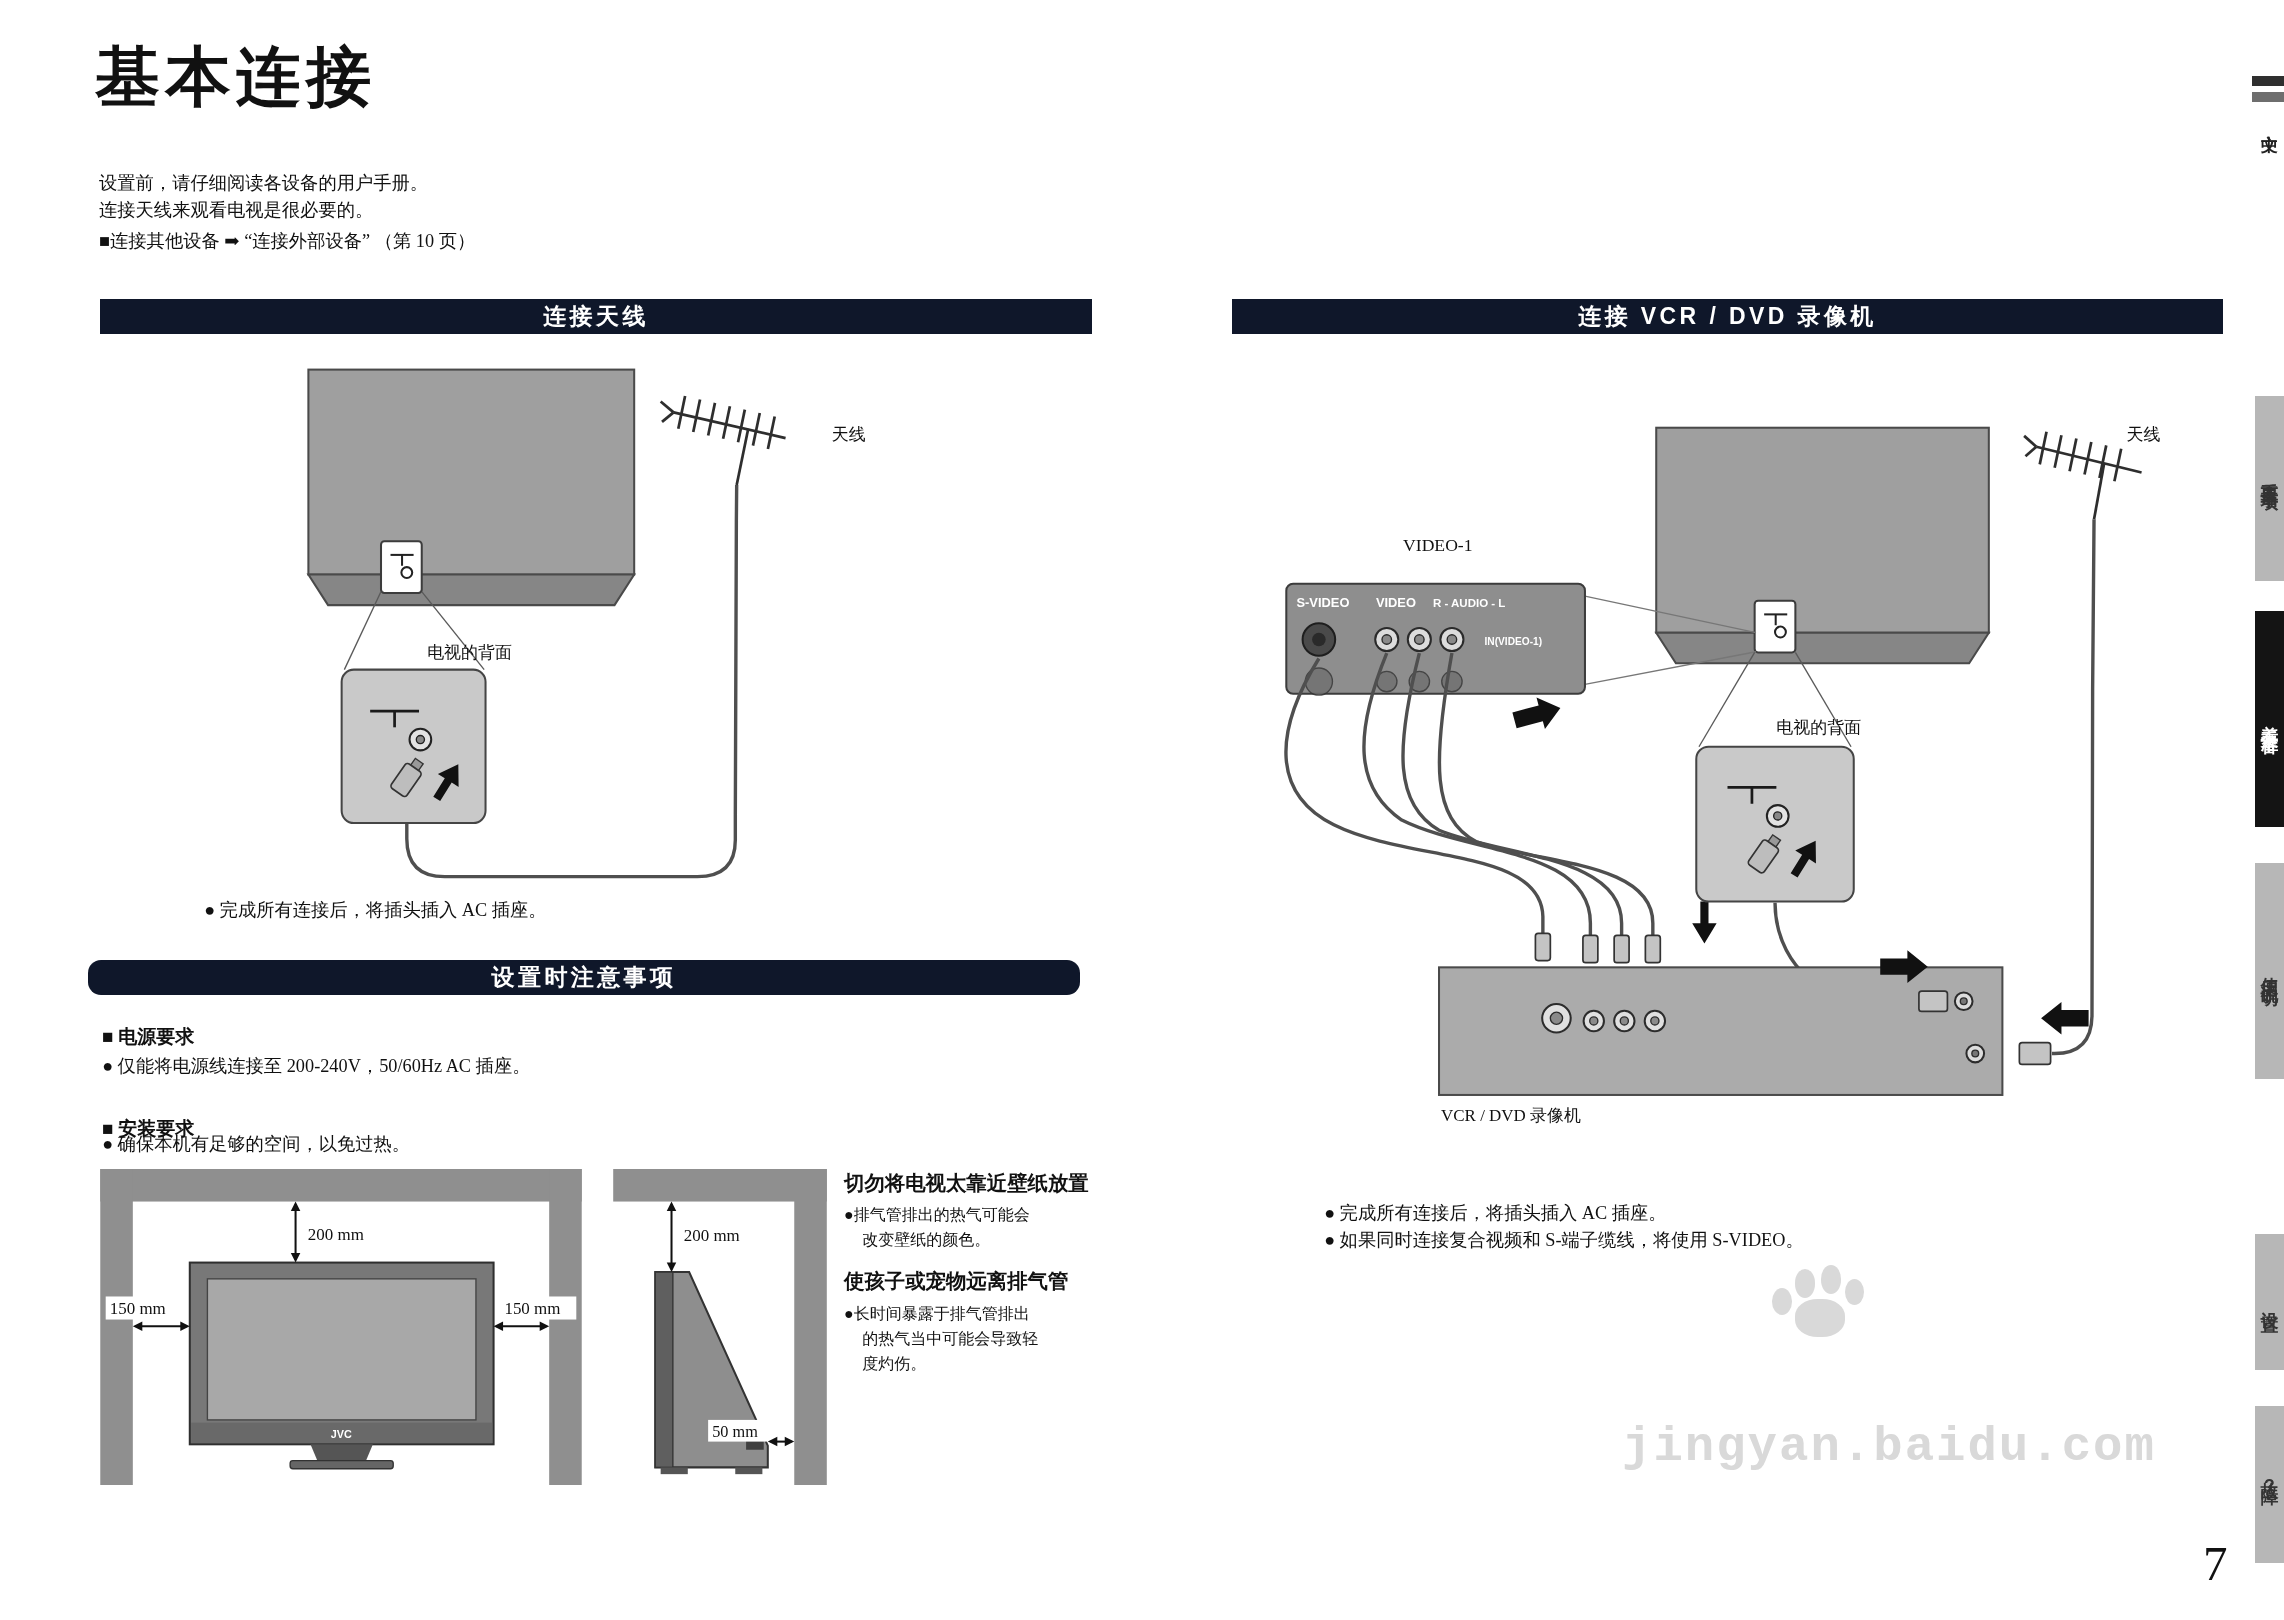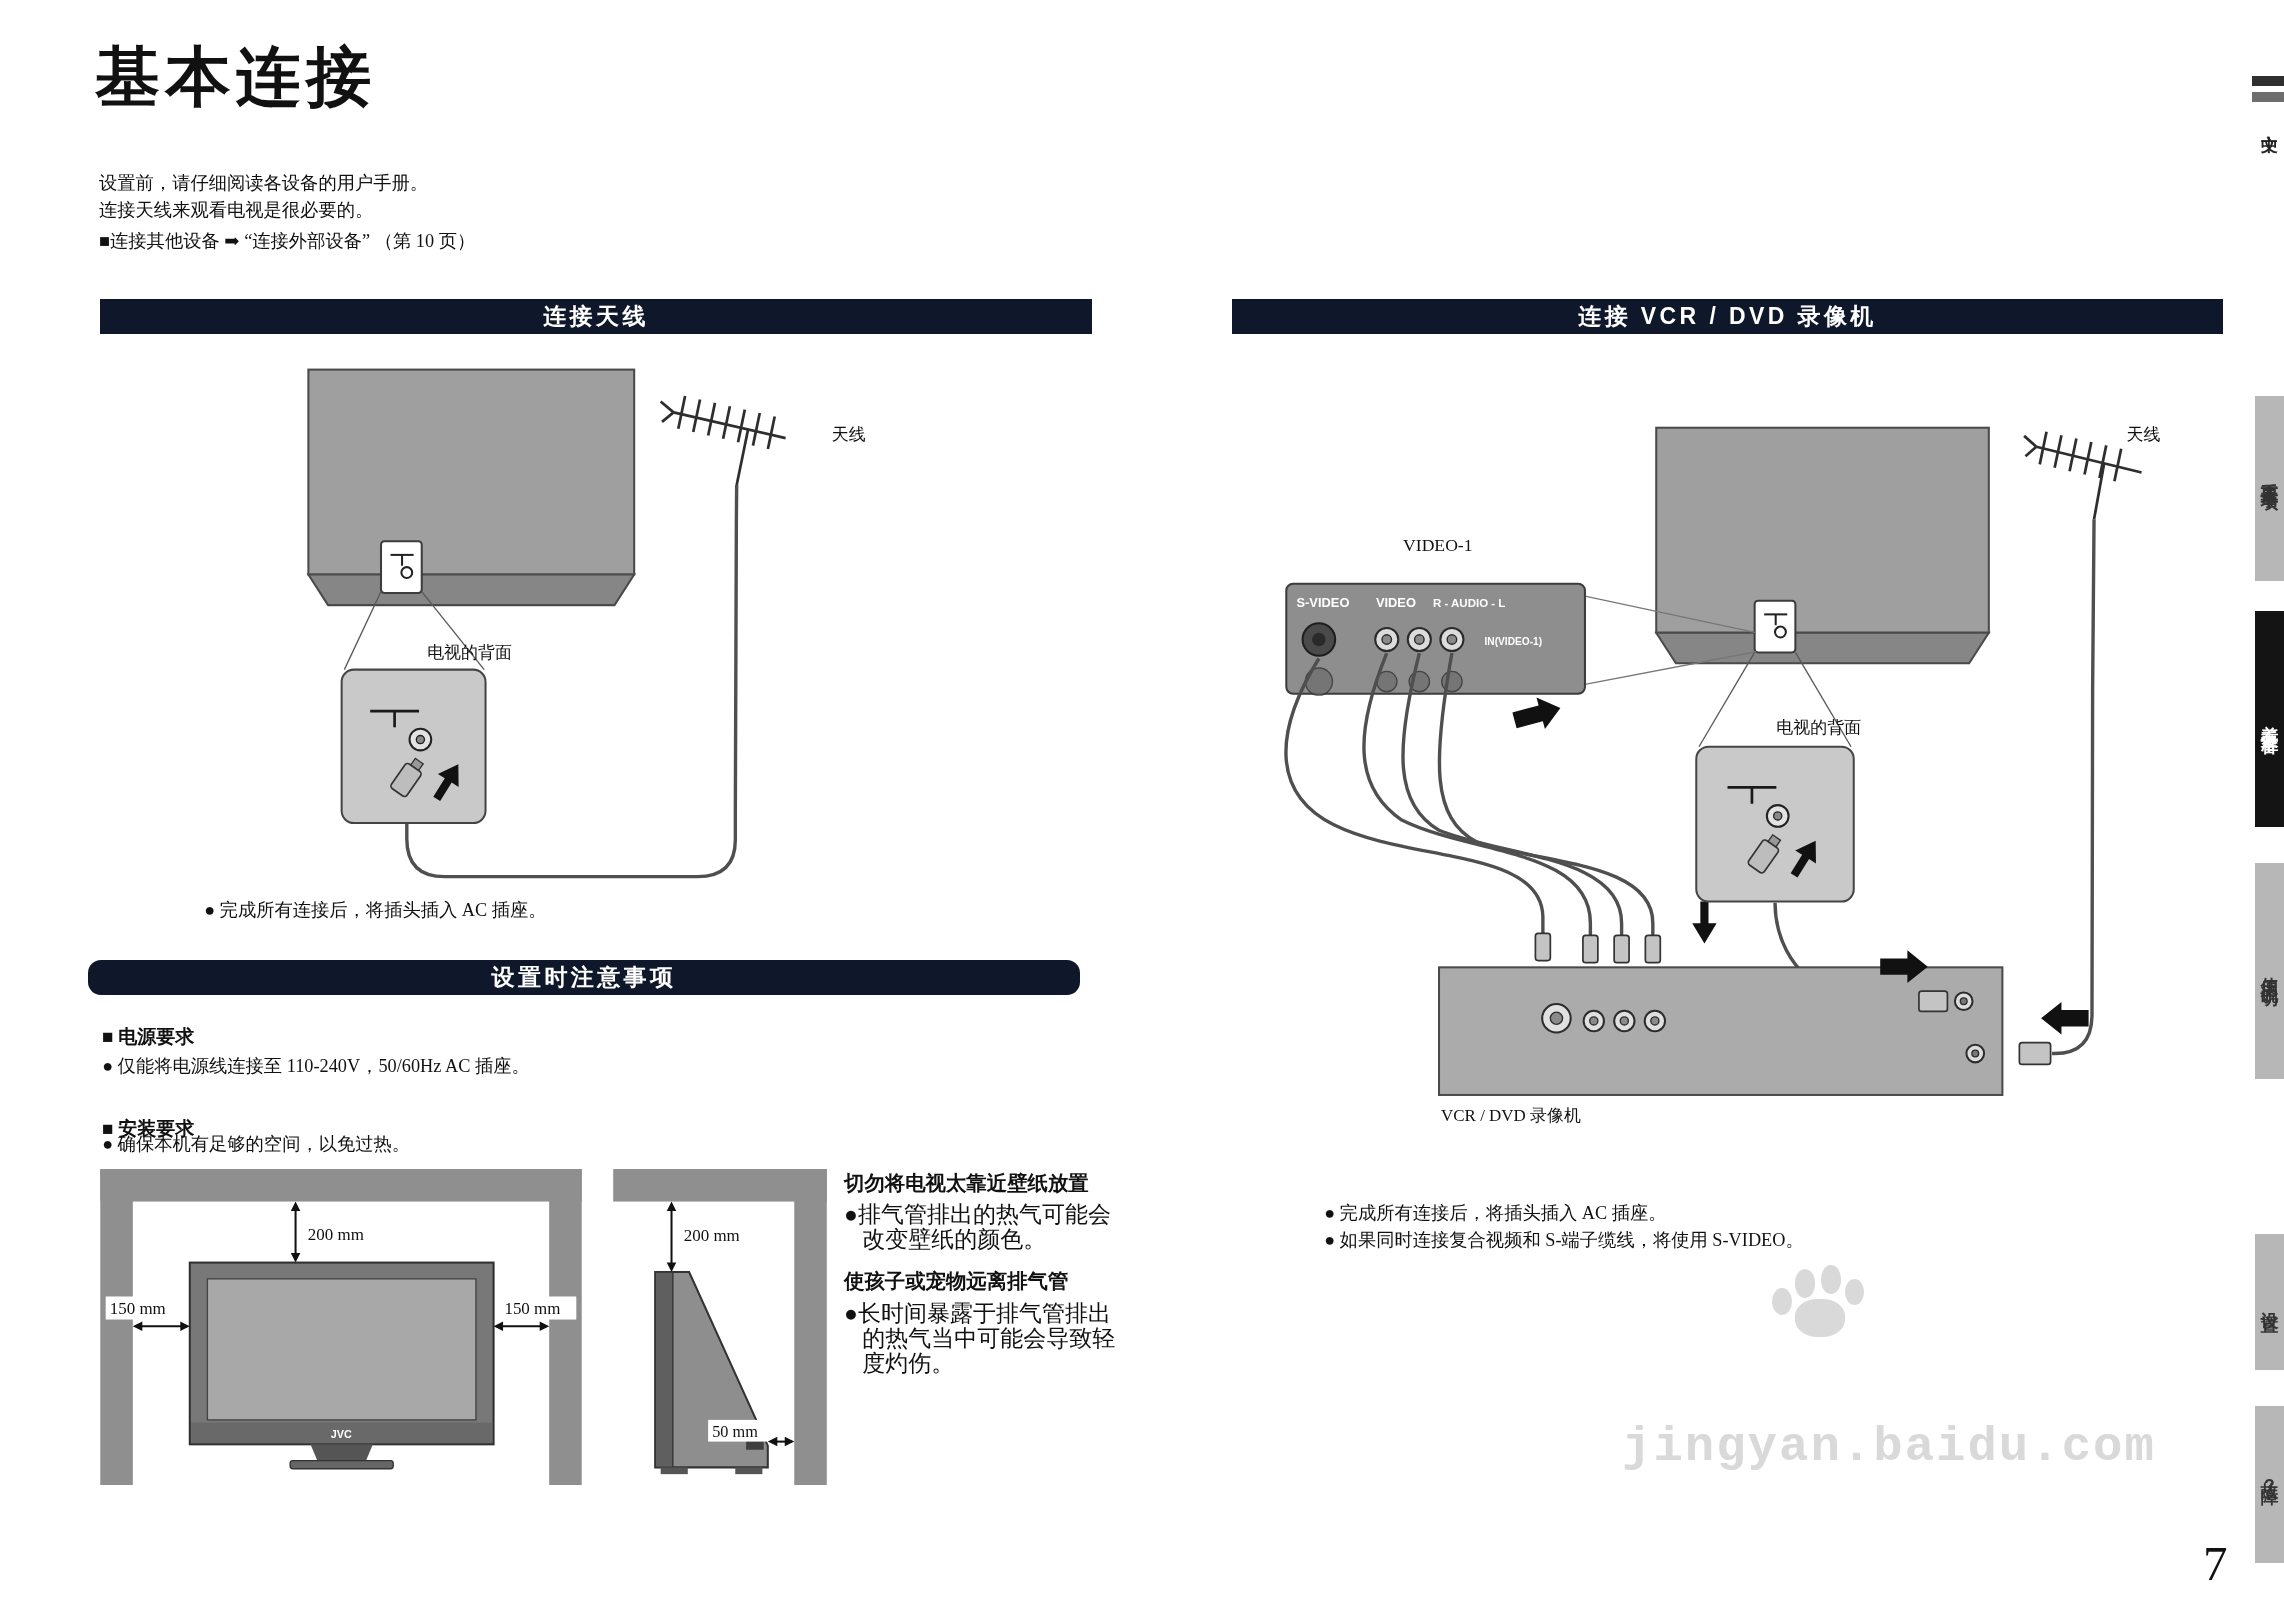--- a/index.html
+++ b/index.html
@@ -18,21 +18,21 @@
   .note-antenna{left:204px;top:897px;}
   .notes-vcr{left:1324px;top:1200px;}
   .req-title{font-size:19px;font-weight:bold;}
   .req-note{font-size:18.3px;}
   .p-power-t{left:102px;top:1024px;}
   .p-power-n{left:102px;top:1053px;}
   .p-inst-t{left:102px;top:1116px;}
   .p-inst-n{left:102px;top:1131px;}
   .warnings{left:844px;top:1169px;width:272px;}
   .warn-title{font-size:20.4px;font-weight:bold;font-family:"Liberation Sans","DejaVu Sans",sans-serif;margin-bottom:5.4px;}
-  .warn-line{font-size:23px;line-height:25px;}
+  .warn-line{font-size:16px;line-height:25px;}
   .warn-cont{padding-left:18.3px;}
   .warn-gap{height:15px;}
   .tab{position:absolute;left:2255px;width:29px;background:#b7b7b7;color:#333;
        display:flex;align-items:center;justify-content:center;
        writing-mode:vertical-rl;text-orientation:upright;
        font-size:17.6px;font-weight:bold;letter-spacing:4.1px;
        font-family:"Liberation Sans","DejaVu Sans",sans-serif;}
   .tab-active{background:#141414;color:#fff;}
   .lang{left:2258px;top:122px;writing-mode:vertical-rl;text-orientation:upright;font-size:17px;font-weight:bold;color:#222;}
   .mark1{left:2252px;top:76px;width:32px;height:10.2px;background:#2f2f2f;}
@@ -245,21 +245,21 @@
     <polygon points="1262,928 1222,928 1222,916 1192,940 1222,964 1222,952 1262,952" fill="#111"></polygon>
     <text class="t" x="308" y="1092" font-size="25">VCR / DVD 录像机</text>
   </svg>
 
   <div class="abs note notes-vcr">
     <div>● 完成所有连接后，将插头插入 AC 插座。</div>
     <div>● 如果同时连接复合视频和 S-端子缆线，将使用 S-VIDEO。</div>
   </div>
 
   <div class="abs req-title p-power-t">■ 电源要求</div>
-  <div class="abs req-note  p-power-n">● 仅能将电源线连接至 110-240V，50/60Hz AC 插座。</div>
+  <div class="abs req-note  p-power-n">● 仅能将电源线连接至 200-240V，50/60Hz AC 插座。</div>
   <div class="abs req-title p-inst-t">■ 安装要求</div>
   <div class="abs req-note  p-inst-n">● 确保本机有足够的空间，以免过热。</div>
 
   <svg style="left:100px;top:1169px;" width="482" height="316" viewBox="0 0 710 466">
     <g fill="#8f8f8f">
       <rect x="0" y="0" width="710" height="48"></rect>
       <rect x="0" y="0" width="48" height="466"></rect>
       <rect x="662" y="0" width="48" height="466"></rect>
     </g>
     <g>

